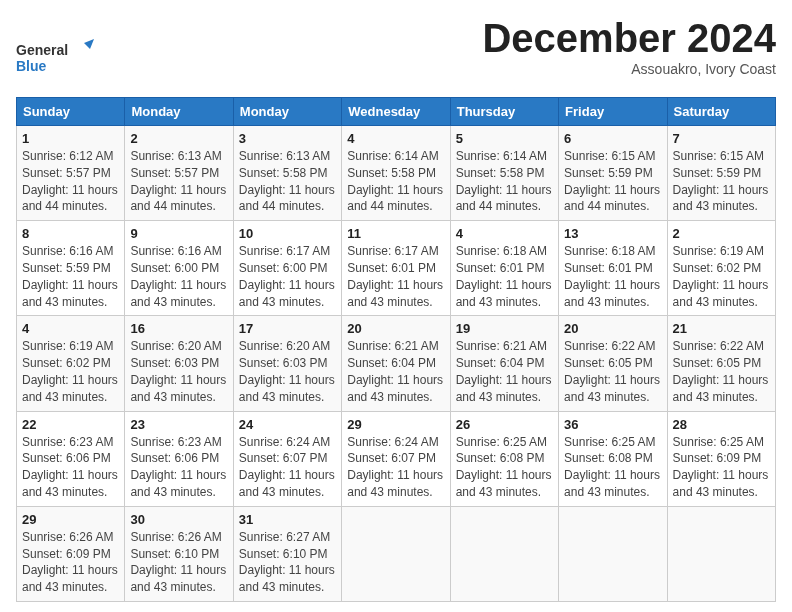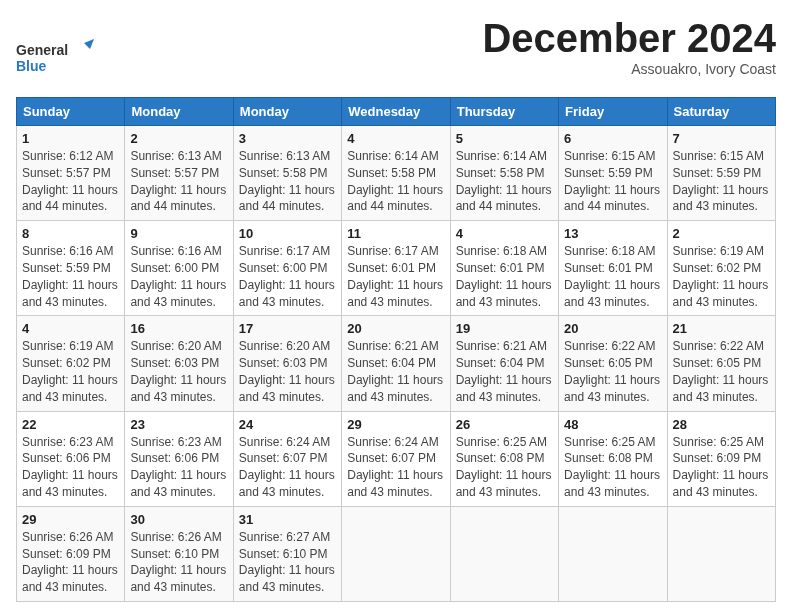--- a/index.html
+++ b/index.html
@@ -314,21 +314,21 @@
       </td>
         <td>
         <span class="day-num">26</span>
         <div class="day-info">
           <span>Sunrise: 6:25 AM</span><br>
           <span>Sunset: 6:08 PM</span><br>
           <span>Daylight: 11 hours and 43 minutes.</span>
         </div>
       </td>
         <td>
-        <span class="day-num">48</span>
+        <span class="day-num">36</span>
         <div class="day-info">
           <span>Sunrise: 6:25 AM</span><br>
           <span>Sunset: 6:08 PM</span><br>
           <span>Daylight: 11 hours and 43 minutes.</span>
         </div>
       </td>
         <td>
         <span class="day-num">28</span>
         <div class="day-info">
           <span>Sunrise: 6:25 AM</span><br>

